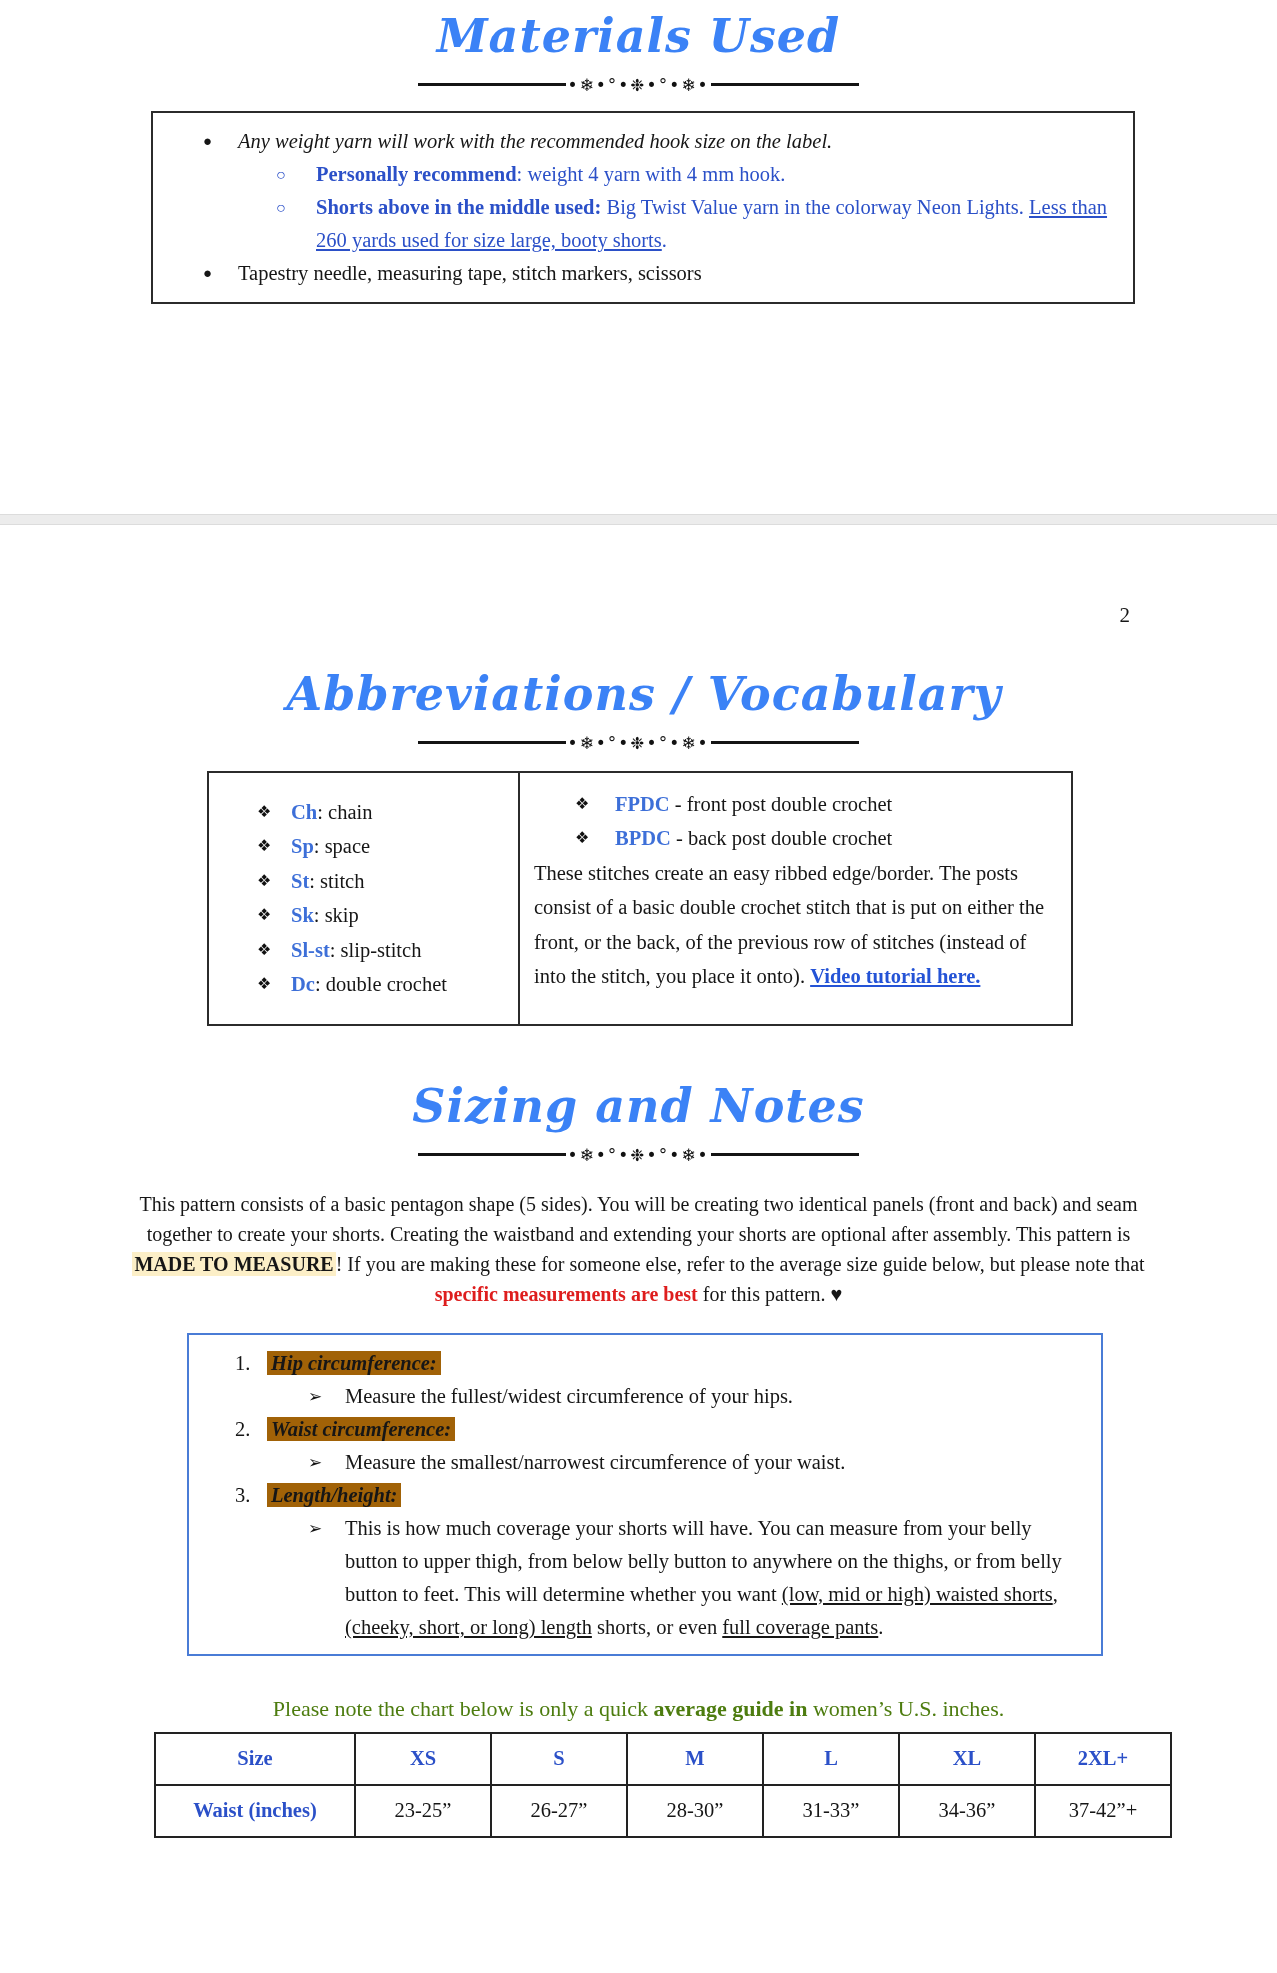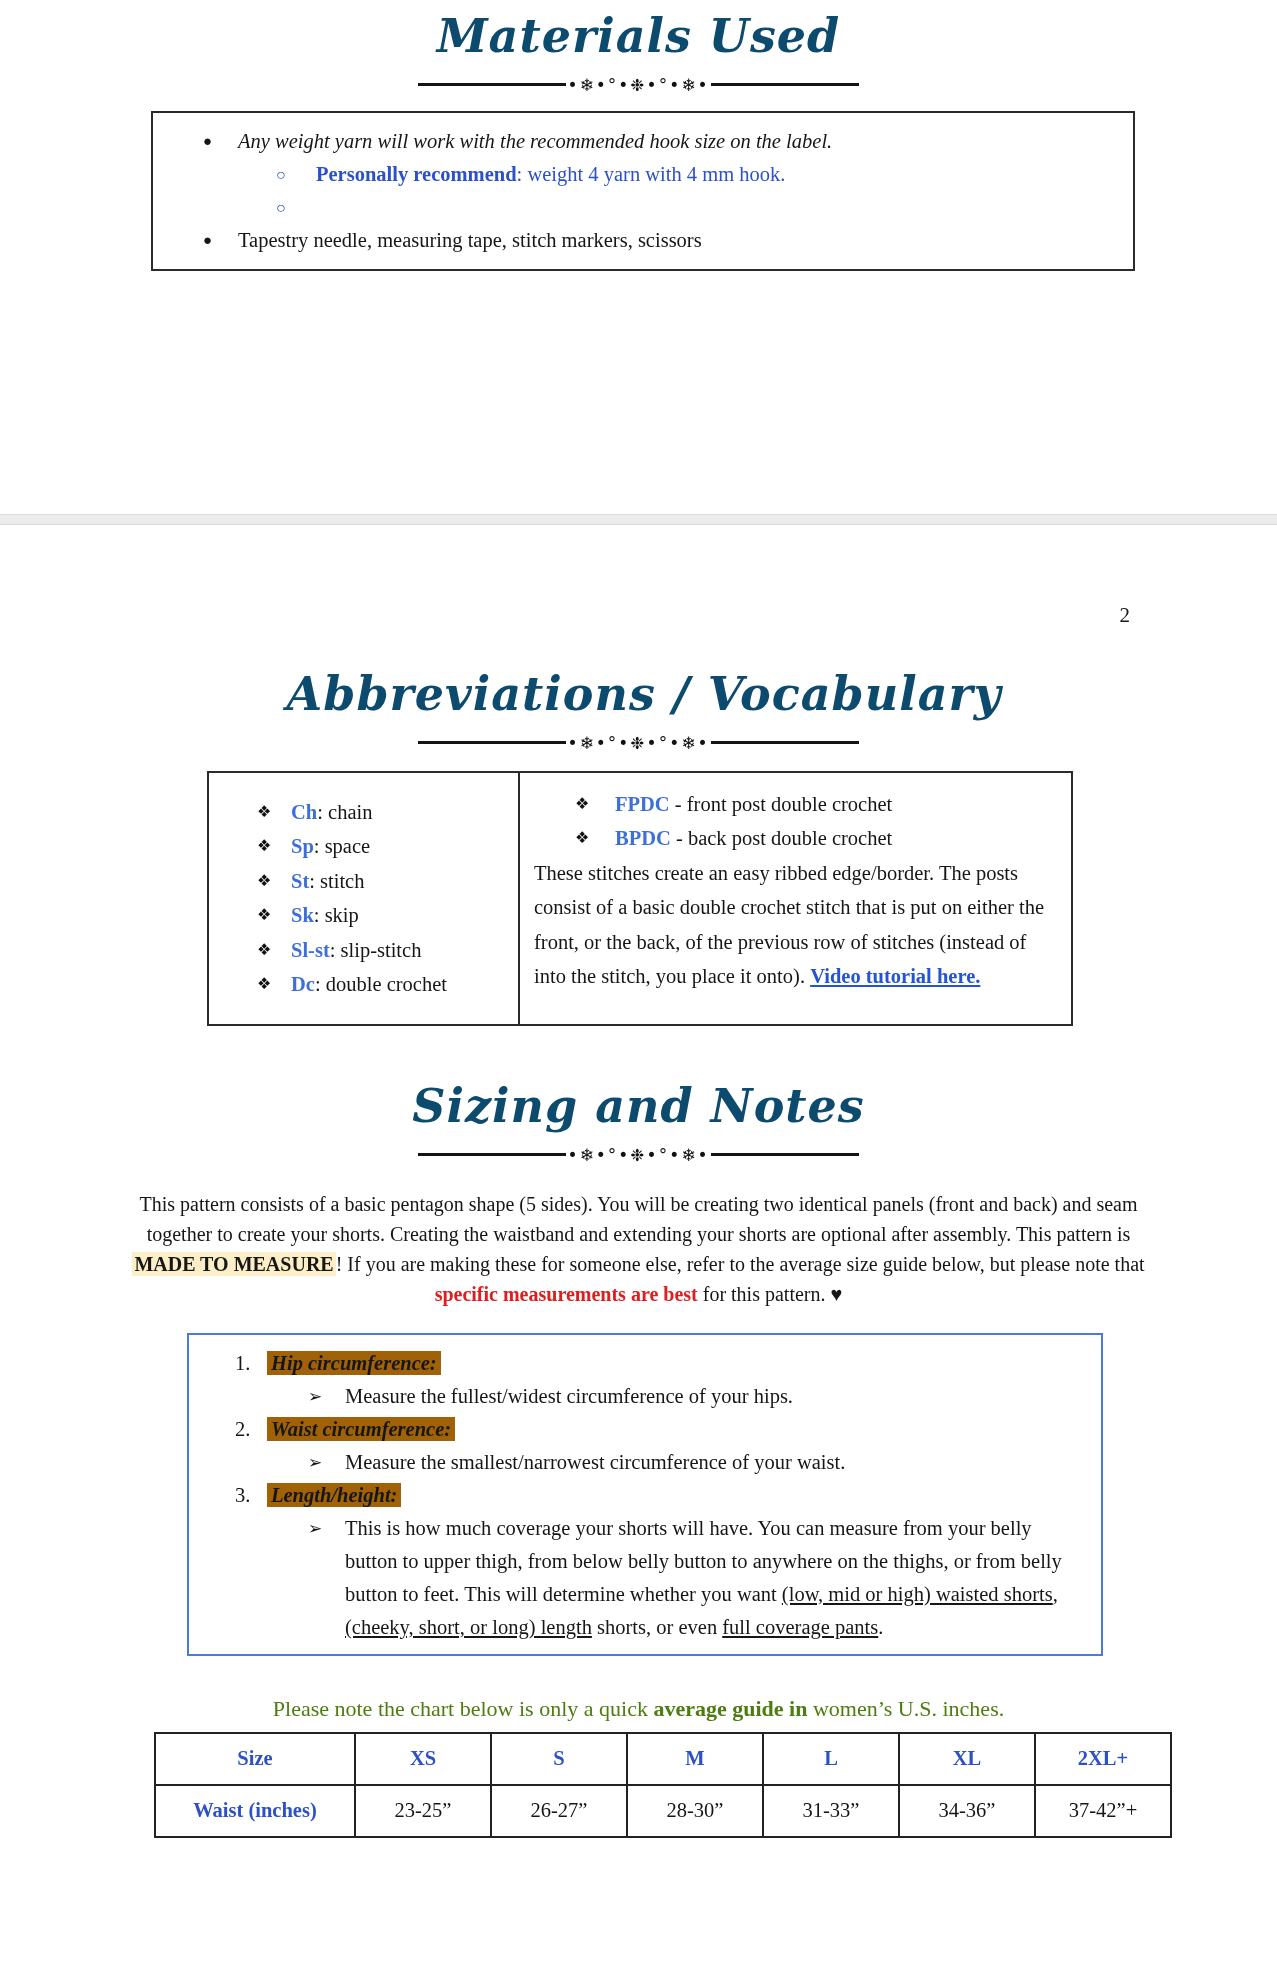--- a/index.html
+++ b/index.html
@@ -14,21 +14,21 @@
   }
   .page { position: relative; }
   .page-one { height: 514px; }
 
   
   .script-title {
     text-align: center;
     font-family: "DejaVu Serif", serif;
     font-style: italic;
     font-weight: bold;
-    color: #0c4a6e;
+    color: #3b82f6;
     font-size: 46px;
     letter-spacing: 1px;
     line-height: 1.15;
     margin: 0;
   }
   .page-one .script-title { padding-top: 10px; }
 
   
   .orn-divider {
     display: flex;
@@ -189,20 +189,21 @@
     <div class="flexrow li1">
       <span class="mk">●</span>
       <span class="italic-black">Any weight yarn will work with the recommended hook size on the label.</span>
     </div>
     <div class="flexrow li2">
       <span class="mk">○</span>
       <span><span class="blue-bold">Personally recommend</span><span class="blue-text">: weight 4 yarn with 4 mm hook.</span></span>
     </div>
     <div class="flexrow li2">
       <span class="mk">○</span>
+      <span><span class="blue-bold">Shorts above in the middle used:</span><span class="blue-text"> Big Twist Value yarn in the colorway Neon Lights. </span><span class="blue-underline">Less than 260 yards used for size large, booty shorts</span><span class="blue-text">.</span></span>
     </div>
     <div class="flexrow li1">
       <span class="mk">●</span>
       <span>Tapestry needle, measuring tape, stitch markers, scissors</span>
     </div>
   </div>
 </div>
 
 <div class="page-gap"></div>
 

